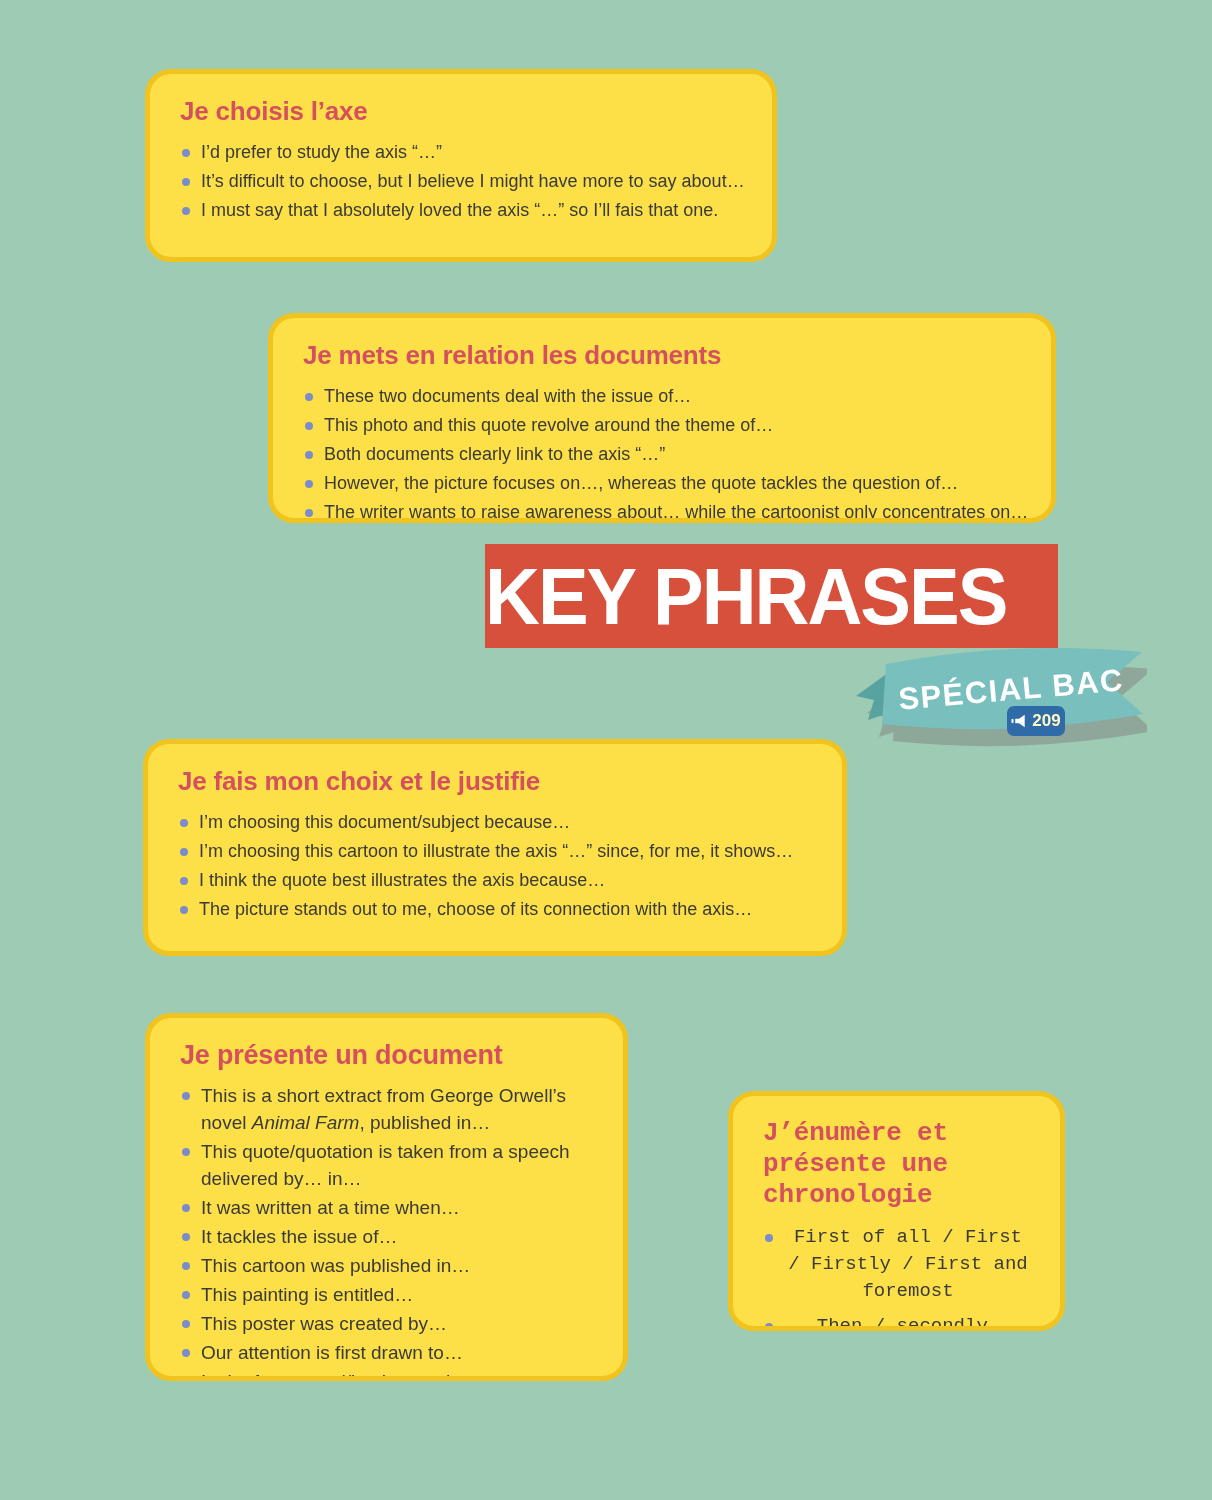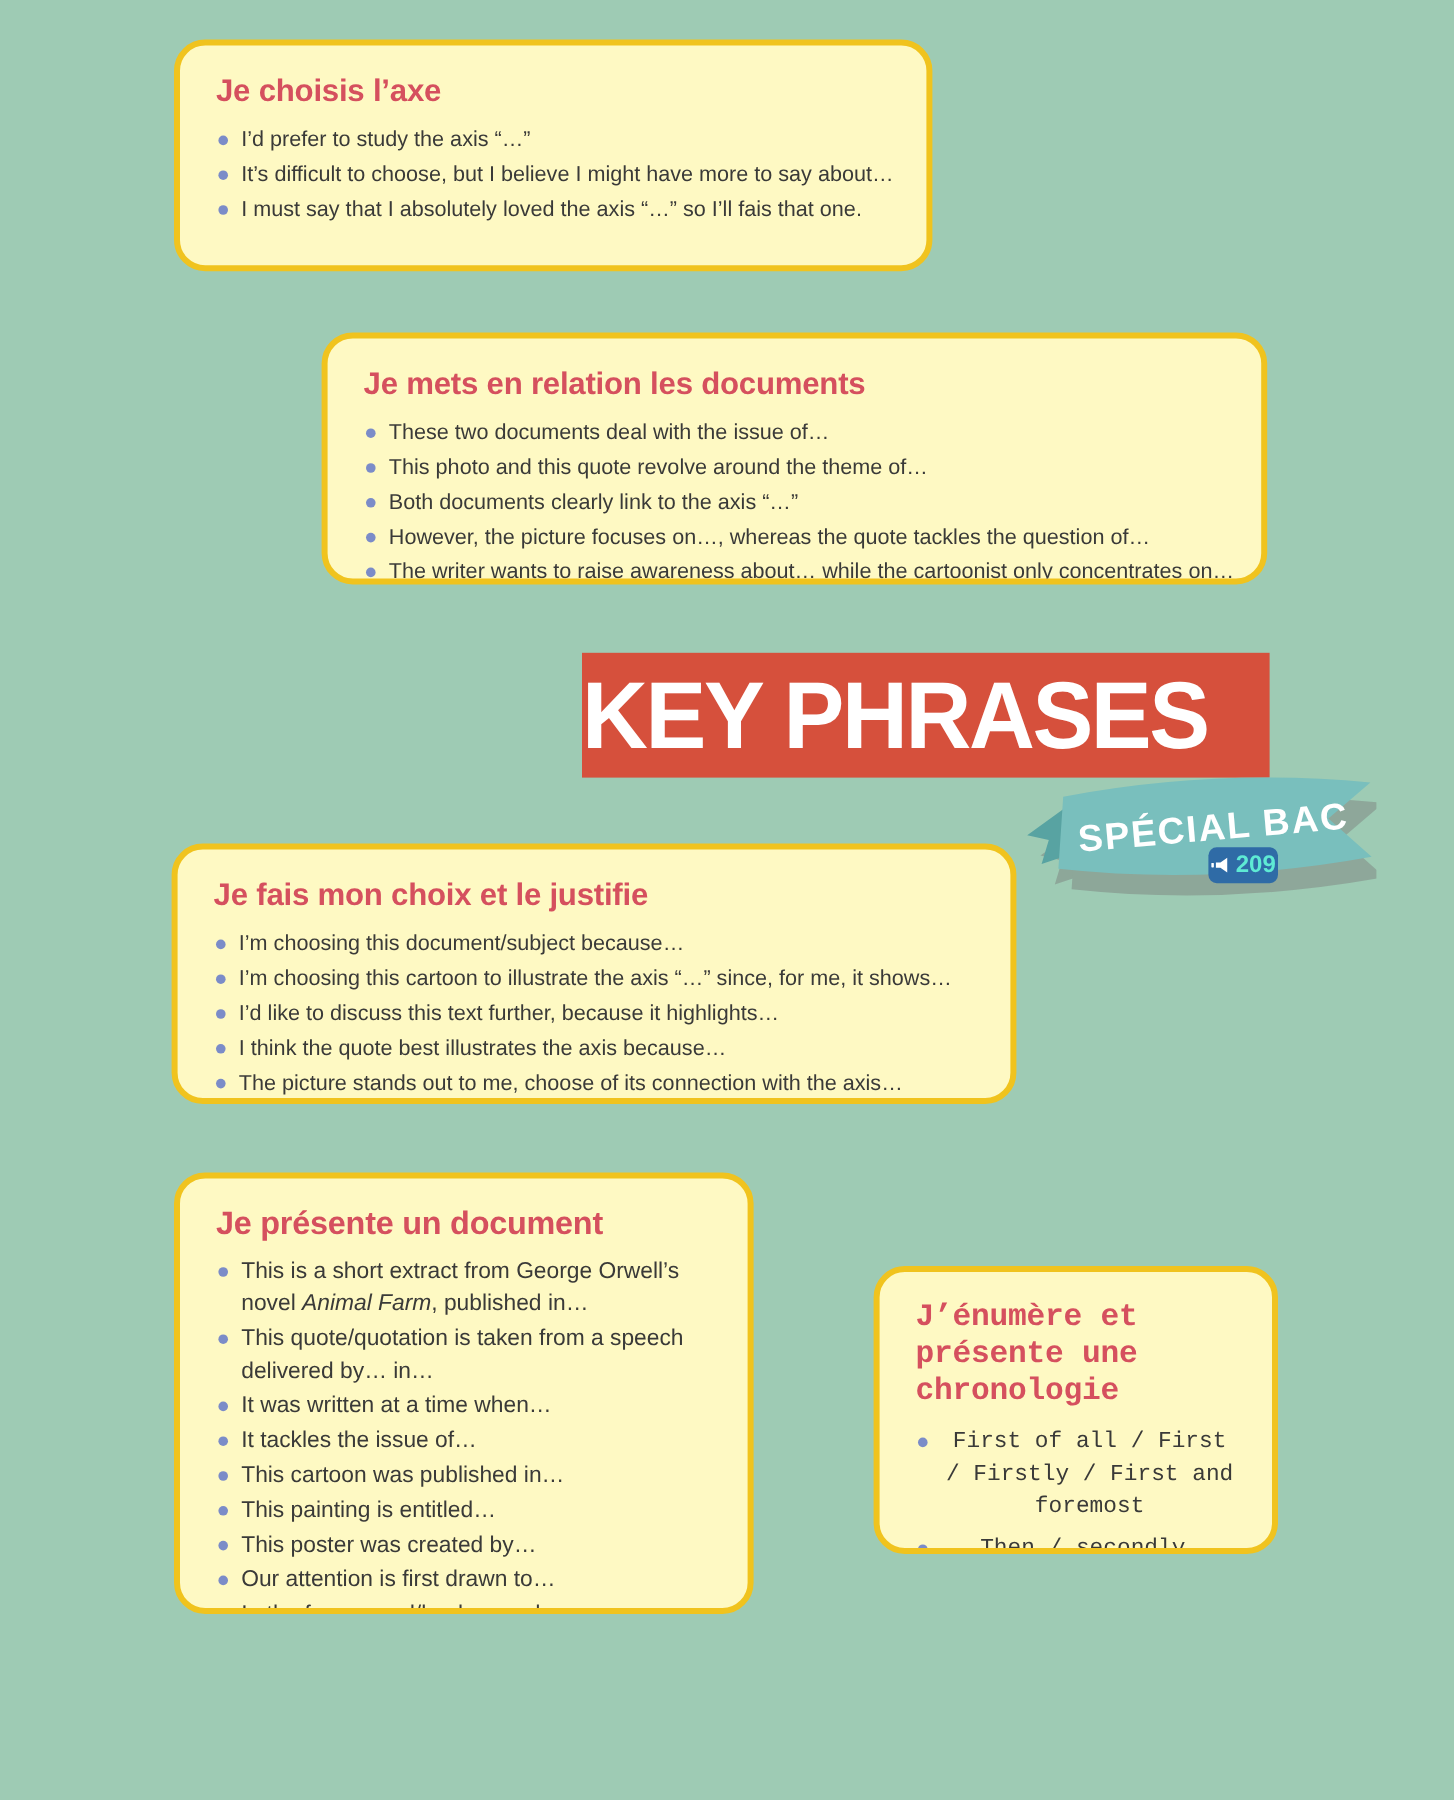--- a/index.html
+++ b/index.html
@@ -8,25 +8,26 @@
     font-family:"Liberation Sans", sans-serif;
     background:#9ecbb4;
     position:relative;
     overflow:hidden;
   }
   .page { position:absolute; inset:0; }
 
   
   .card {
     position:absolute;
-    background:#fef9c3;
+    background:#fde047;
     border:5px solid #f0c31e;
     border-radius:26px;
     padding:16px 28px 14px 28px;
     overflow:hidden;
+    margin-top:36px;
   }
   .card h2 {
     color:#d5505e;
     font-size:26px;
     font-weight:bold;
     line-height:31px;
     margin:6px 0 11px 2px;
     letter-spacing:-0.2px;
   }
   .card ul { list-style:none; }
@@ -100,22 +101,22 @@
     background:#2f6ba6;
     border-radius:7px;
     display:flex;
     align-items:center;
     justify-content:center;
     gap:4px;
     cursor:pointer;
   }
   .audio-badge svg { width:17px; height:14px; display:block; }
   .audio-badge span {
-    color:#5eead4;
-    font-size:20px;
+    color:#fef9c3;
+    font-size:17px;
     font-weight:bold;
   }
 </style>
 </head>
 <body>
 
 <div class="page">
 
   <section class="card box1">
     <h2>Je choisis l’axe</h2>
@@ -160,21 +161,20 @@
       <path d="M4.5,4.7 L8.5,4.7 L14.5,0.5 L14.5,13.5 L8.5,9.3 L4.5,9.3 Z" fill="#ffffff"></path>
     </svg>
     <span>209</span>
   </div>
 
   <section class="card box3">
     <h2>Je fais mon choix et le justifie</h2>
     <ul>
         <li>I’m choosing this document/subject because…</li>
         <li>I’m choosing this cartoon to illustrate the axis “…” since, for me, it shows…</li>
-        <li>I’d like to discuss this text further, because it highlights…</li>
         <li>I think the quote best illustrates the axis because…</li>
         <li>The picture stands out to me, choose of its connection with the axis…</li>
       </ul>
   </section>
 
   <section class="card box4">
     <h2>Je présente un document</h2>
     <ul>
         <li><span>This is a short extract from George Orwell’s novel </span><em>Animal Farm</em><span>, published in…</span></li>
         <li>This quote/quotation is taken from a speech delivered by… in…</li>

